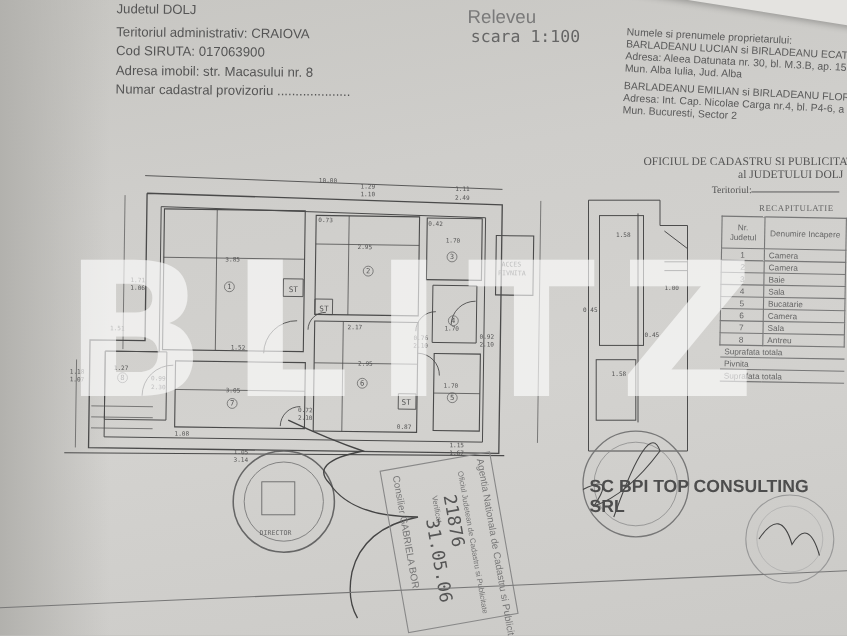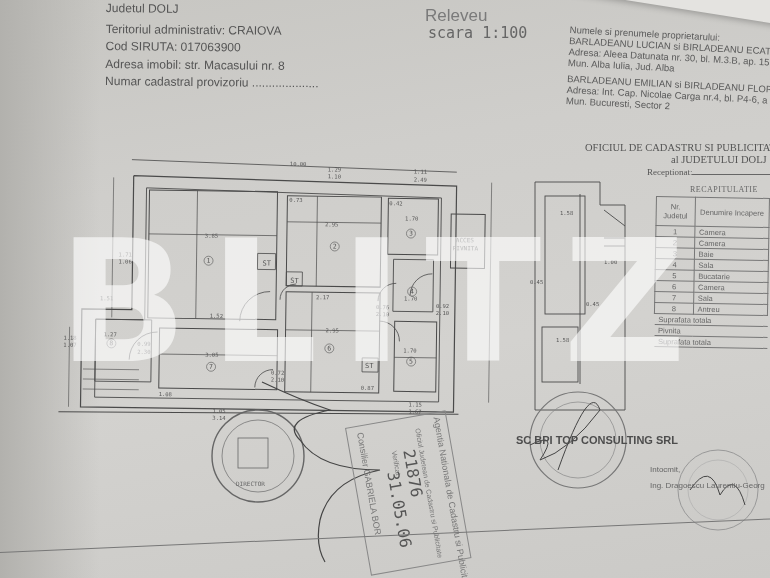--- a/index.html
+++ b/index.html
@@ -20,21 +20,21 @@
   .ocpi .line { display:inline-block; width:80px; border-bottom:1px solid #666; }
   .recap-title { position:absolute; left:690px; top:185px; color:#666; font-family:"Liberation Serif", serif; font-size:8px; letter-spacing:0.5px;text-align:center; }
   table.recap { position:absolute; left:656px; top:196px; border-collapse:collapse; font-size:7.5px; color:#666; transform:rotate(1deg); transform-origin:left top; }
   table.recap td, table.recap th { border:1px solid #777; padding:0 4px; height:10px; font-weight:normal; }
   table.recap th { height:28px; text-align:center; }
   table.recap td.n { text-align:center; width:32px; }
   table.recap td.nm { width:80px; }
   table.recap tr.foot td { border-left:none; border-right:none; }
   svg.plan { position:absolute; left:0; top:0; }
   .watermark { position:absolute; left:58px; top:222px; color:rgba(255,255,255,0.62); font-family:"DejaVu Sans", sans-serif; font-weight:bold; font-size:170px; letter-spacing:22px; line-height:160px; pointer-events:none; }
-  .firm { position:absolute; left:516px; top:434px; color:#4d4d4d; font-size:11px; font-weight:bold; }
+  .firm { position:absolute; left:536px; top:434px; color:#4d4d4d; font-size:16px; font-weight:bold; }
   .intocmit { position:absolute; left:650px; top:462px; color:#666; font-size:8px; line-height:16px; }
   .bottom-line { position:absolute; left:0; top:552px; width:800px; height:1px; background:#777; transform:rotate(-2.5deg); transform-origin:left; }
   .verif-box { position:absolute; left:345px; top:428px; width:100px; height:148px; border:1px solid #888; transform:rotate(-10deg); transform-origin:left top; color:#777; font-size:9px; }
   .verif-box .vtext { position:absolute; writing-mode:vertical-rl; white-space:nowrap; }
   .hand-date { position:absolute; left:390px; top:488px; color:#555; font-family:"DejaVu Sans Mono", monospace; font-size:16px; transform:rotate(80deg); transform-origin:left top; white-space:nowrap; }
 </style>
 </head>
 <body>
 
 <div id="page">
@@ -59,21 +59,21 @@
     <div>Mun. Alba Iulia, Jud. Alba</div>
     <div class="gap"></div>
     <div>BARLADEANU EMILIAN si BIRLADEANU FLOR</div>
     <div>Adresa: Int. Cap. Nicolae Carga nr.4, bl. P4-6, a</div>
     <div>Mun. Bucuresti, Sector 2</div>
   </div>
 
   <div class="ocpi">
     <div>OFICIUL DE CADASTRU SI PUBLICITATE</div>
     <div class="l2">al JUDETULUI DOLJ</div>
-    <div class="l3"><span>Receptionat:</span><span class="line"></span></div>
+    <div class="l3"><span>Teritoriul:</span><span class="line"></span></div>
   </div>
 
   <div class="recap-title">RECAPITULATIE</div>
   <table class="recap">
     <tbody>
         <tr>
       <th>Nr. Judetul</th>
       <th>Denumire Incapere</th>
     </tr>
     <tr>
@@ -272,24 +272,20 @@
     </g>
 
     <path d="M262 382 Q300 400 330 410 Q280 420 300 440 Q320 470 380 470 Q330 480 320 520 Q315 545 325 562" stroke="#444" stroke-width="1.2"></path>
     <path d="M558 470 Q590 380 600 410 Q570 450 540 460 Q560 430 530 445" stroke="#444" stroke-width="1"></path>
     <path d="M690 490 Q710 460 720 495 Q735 470 745 505" stroke="#444" stroke-width="1"></path>
   </svg>
 
   <div class="watermark">BLITZ</div>
 
   <div class="firm">SC BPI TOP CONSULTING SRL</div>
-  <div class="intocmit">
-    <div>Intocmit,</div>
-    <div>Ing. Dragoescu Laurentiu-Georg</div>
-  </div>
 
   <div class="verif-box">
     <div class="vtext" style="right:4px; top:4px;">Agentia Nationala de Cadastru si Publicitate Imobiliara</div>
     <div class="vtext" style="right:26px; top:12px; font-size:7px;">Oficiul Judetean de Cadastru si Publicitate</div>
     <div class="vtext" style="left:40px; top:30px; font-size:7px;">Verificat</div>
     <div class="vtext" style="left:8px; top:6px;">Consilier GABRIELA BOR</div>
   </div>
   <div class="hand-date" style="left:418px; top:448px;"><span>21876</span></div>
   <div class="hand-date" style="left:402px; top:470px;"><span>31.05.06</span></div>
 

